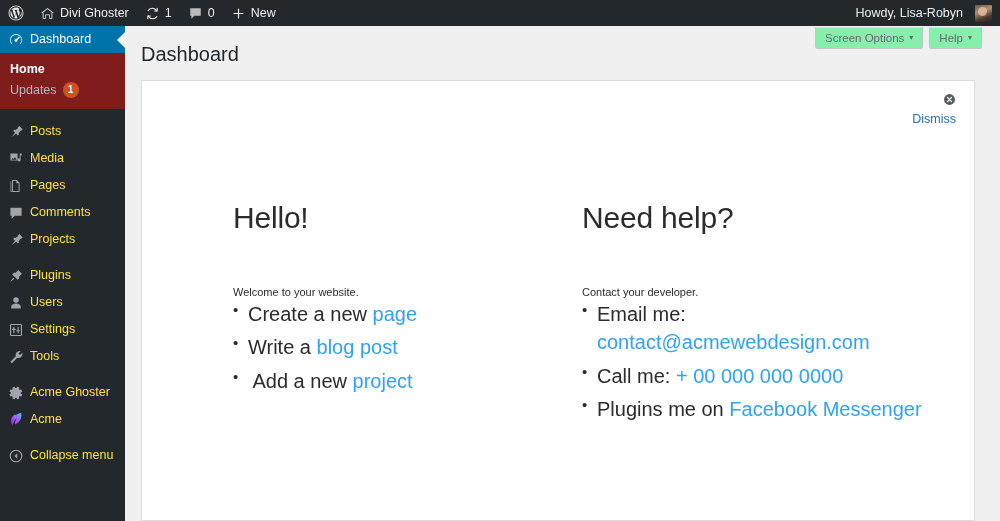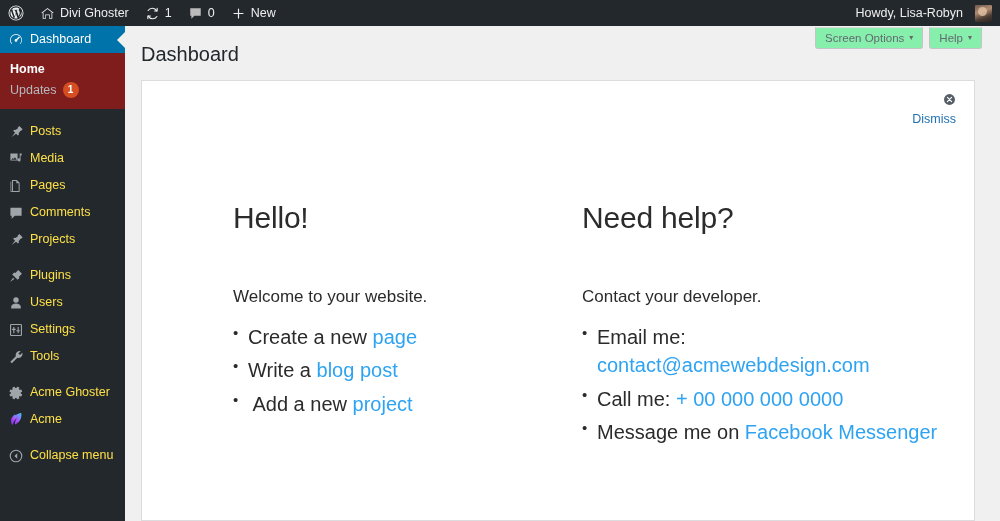--- a/index.html
+++ b/index.html
@@ -146,22 +146,21 @@
   .col-left  { width: 350px; padding-left: 91px; }
   .col-right { width: 484px; padding-left: 90px; }
 
   .col-heading {
     font-size: 30px; font-weight: 400; color: #2b2b2b;
     letter-spacing: -.2px; line-height: 1.15;
     margin-bottom: 48px;
     white-space: nowrap;
   }
   .col-intro {
-    font-size: 17px; color: #2b2b2b; line-height: 1.5;
-    margin-bottom: 14px;
+    font-size: 11px; color: #2b2b2b; line-height: 1.5;
   }
   .col-list { list-style: none; }
   .col-list li {
     position: relative;
     font-size: 20px; color: #2b2b2b;
     line-height: 1.42; padding-left: 15px;
     margin-bottom: 5px;
   }
   .col-list li::before {
     content: "\2022";
@@ -446,20 +445,20 @@
         <div class="col-intro">Contact your developer.</div>
         <ul class="col-list">
           <li class="wrapped">
             <span>Email me:</span><br>
             <a class="dlink">contact@acmewebdesign.com</a>
           </li>
           <li>
             <span>Call me: </span><a class="dlink">+ 00 000 000 0000</a>
           </li>
           <li>
-            <span>Message me on </span><a class="dlink">Facebook Messenger</a>
+            <span>Plugins me on </span><a class="dlink">Facebook Messenger</a>
           </li>
         </ul>
       </div>
 
     </div>
   </div>
 </div>
 
 </body></html>

